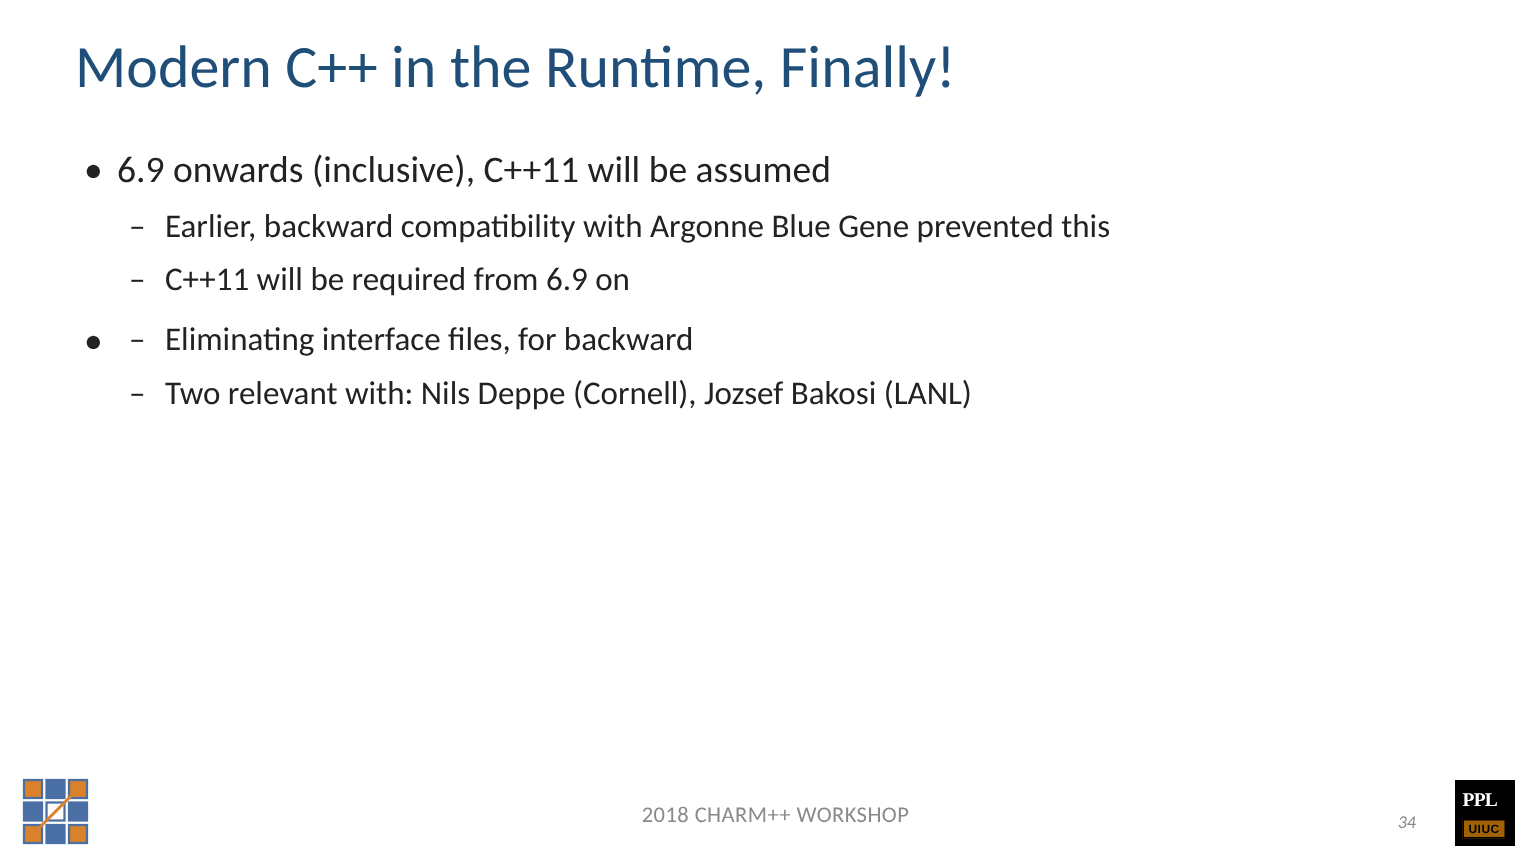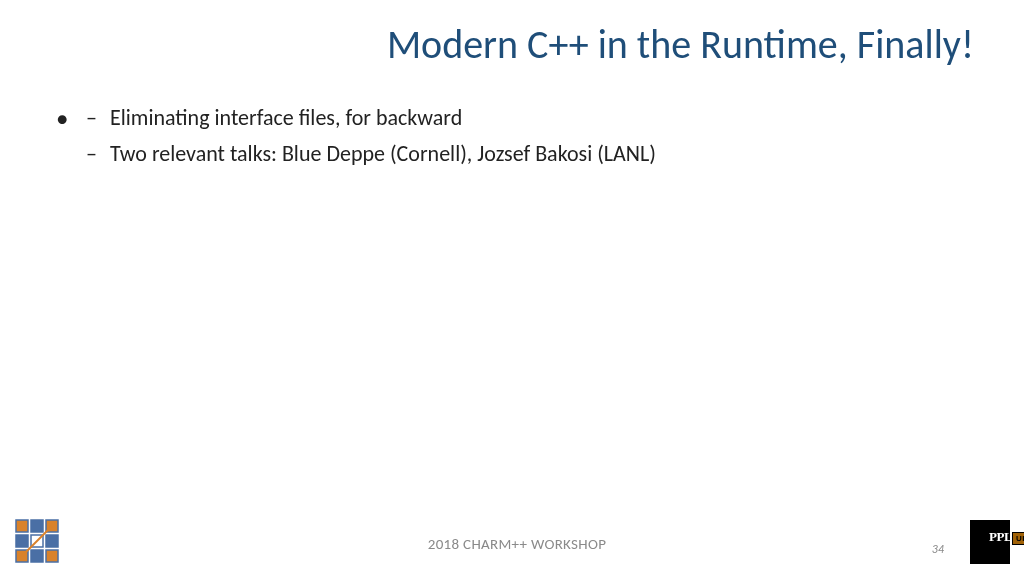--- a/index.html
+++ b/index.html
@@ -12,21 +12,21 @@
       overflow: hidden;
     }
     .slide {
       width: 100%;
       height: 100%;
       padding: 20px 50px 0 50px;
       display: flex;
       flex-direction: column;
     }
     .title {
-      text-align: right;
+      text-align: left;
       font-size: 40px;
       font-weight: 400;
       color: #1f4e79;
       margin-bottom: 28px;
       font-family: "Calibri Light", Calibri, sans-serif;
     }
     .content {
       flex: 1;
       color: #333;
     }
@@ -106,23 +106,24 @@
     .logo-left svg { width: 100%; height: 100%; }
     .logo-right {
       position: absolute;
       right: 14px;
       bottom: 12px;
       width: 40px;
       height: 44px;
       background: #000;
       border: 1px solid #000;
       display: flex;
-      align-items: flex-end;
+      flex-direction: column;
+      align-items: flex-start;
       justify-content: space-between;
-      padding: 18px;
+      padding: 4px;
     }
     .logo-right .ppl {
       font-size: 13px;
       font-weight: bold;
       color: #fff;
       font-family: "Times New Roman", serif;
       letter-spacing: -0.5px;
     }
     .logo-right .uiuc-box {
       background: #a16207;
@@ -137,23 +138,30 @@
   </style>
 </head>
 <body>
 
 <div class="slide">
   <h1 class="title">Modern C++ in the Runtime, Finally!</h1>
 
   <div class="content">
     <ul class="level1">
       <li>
+        <span>6.9 onwards (inclusive), C++11 will be assumed</span>
+        <ul class="level2">
+          <li>Earlier, backward compatibility with Argonne Blue Gene prevented this</li>
+          <li>C++11 will be required from 6.9 on</li>
+        </ul>
+      </li>
+      <li>
         <ul class="level2">
           <li>Eliminating interface files, for backward</li>
-          <li>Two relevant talks: Blue Deppe (Cornell), Jozsef Bakosi (LANL)</li>
+          <li>Two relevant with: Nils Deppe (Cornell), Jozsef Bakosi (LANL)</li>
         </ul>
       </li>
     </ul>
   </div>
 </div>
 
 <div class="footer">
   <span class="footer-text">2018 CHARM++ WORKSHOP</span>
 </div>
 <span class="page-number">34</span>

